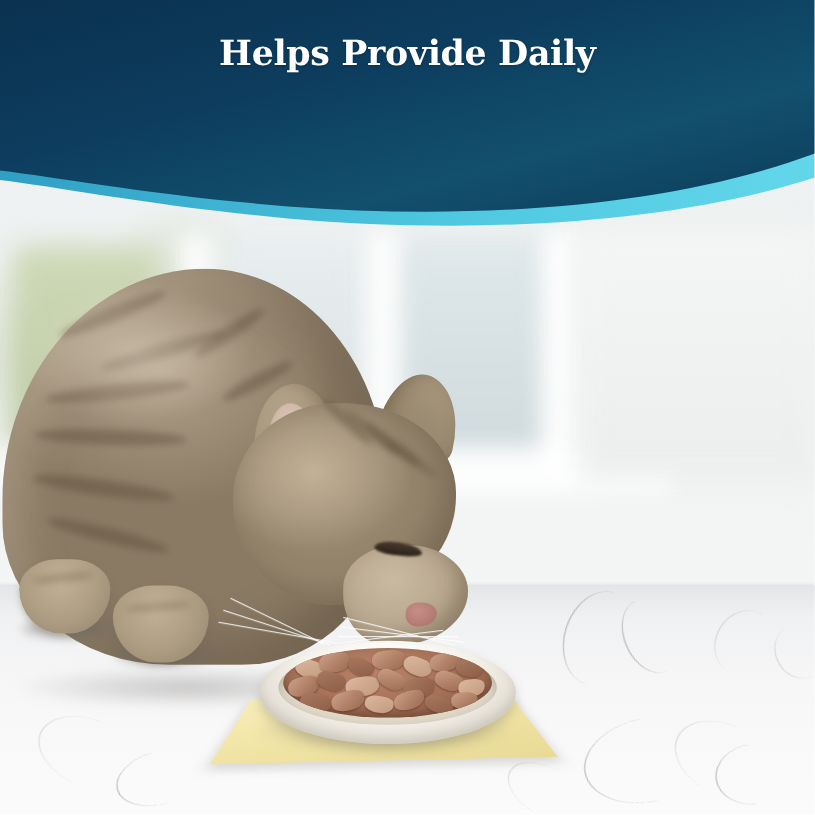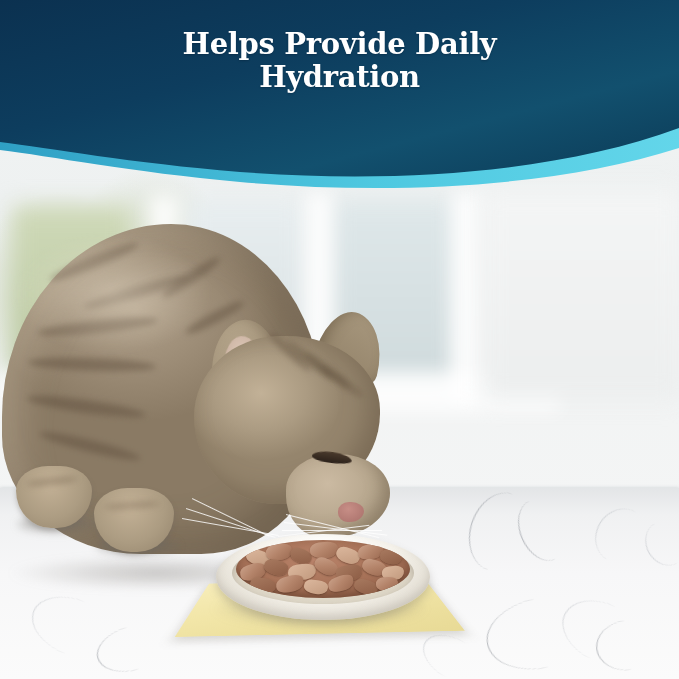--- a/index.html
+++ b/index.html
@@ -403,17 +403,16 @@
       </defs>
 
       <path d="M 0,0 L 679,0 L 679,148 C 560,186 400,196 240,182 C 130,172 50,156 0,150 Z" fill="url(#cyanGrad)"></path>
 
       <path d="M 0,0 L 679,0 L 679,128 C 560,172 400,184 240,172 C 130,163 50,148 0,142 Z" fill="url(#navyGrad)"></path>
     </svg>
   </div>
 
   <div class="title">
     <span class="line">Helps Provide Daily</span>
-    <span class="line">Hydration</span>
   </div>
 
 
 </div>
 
 </body></html>

